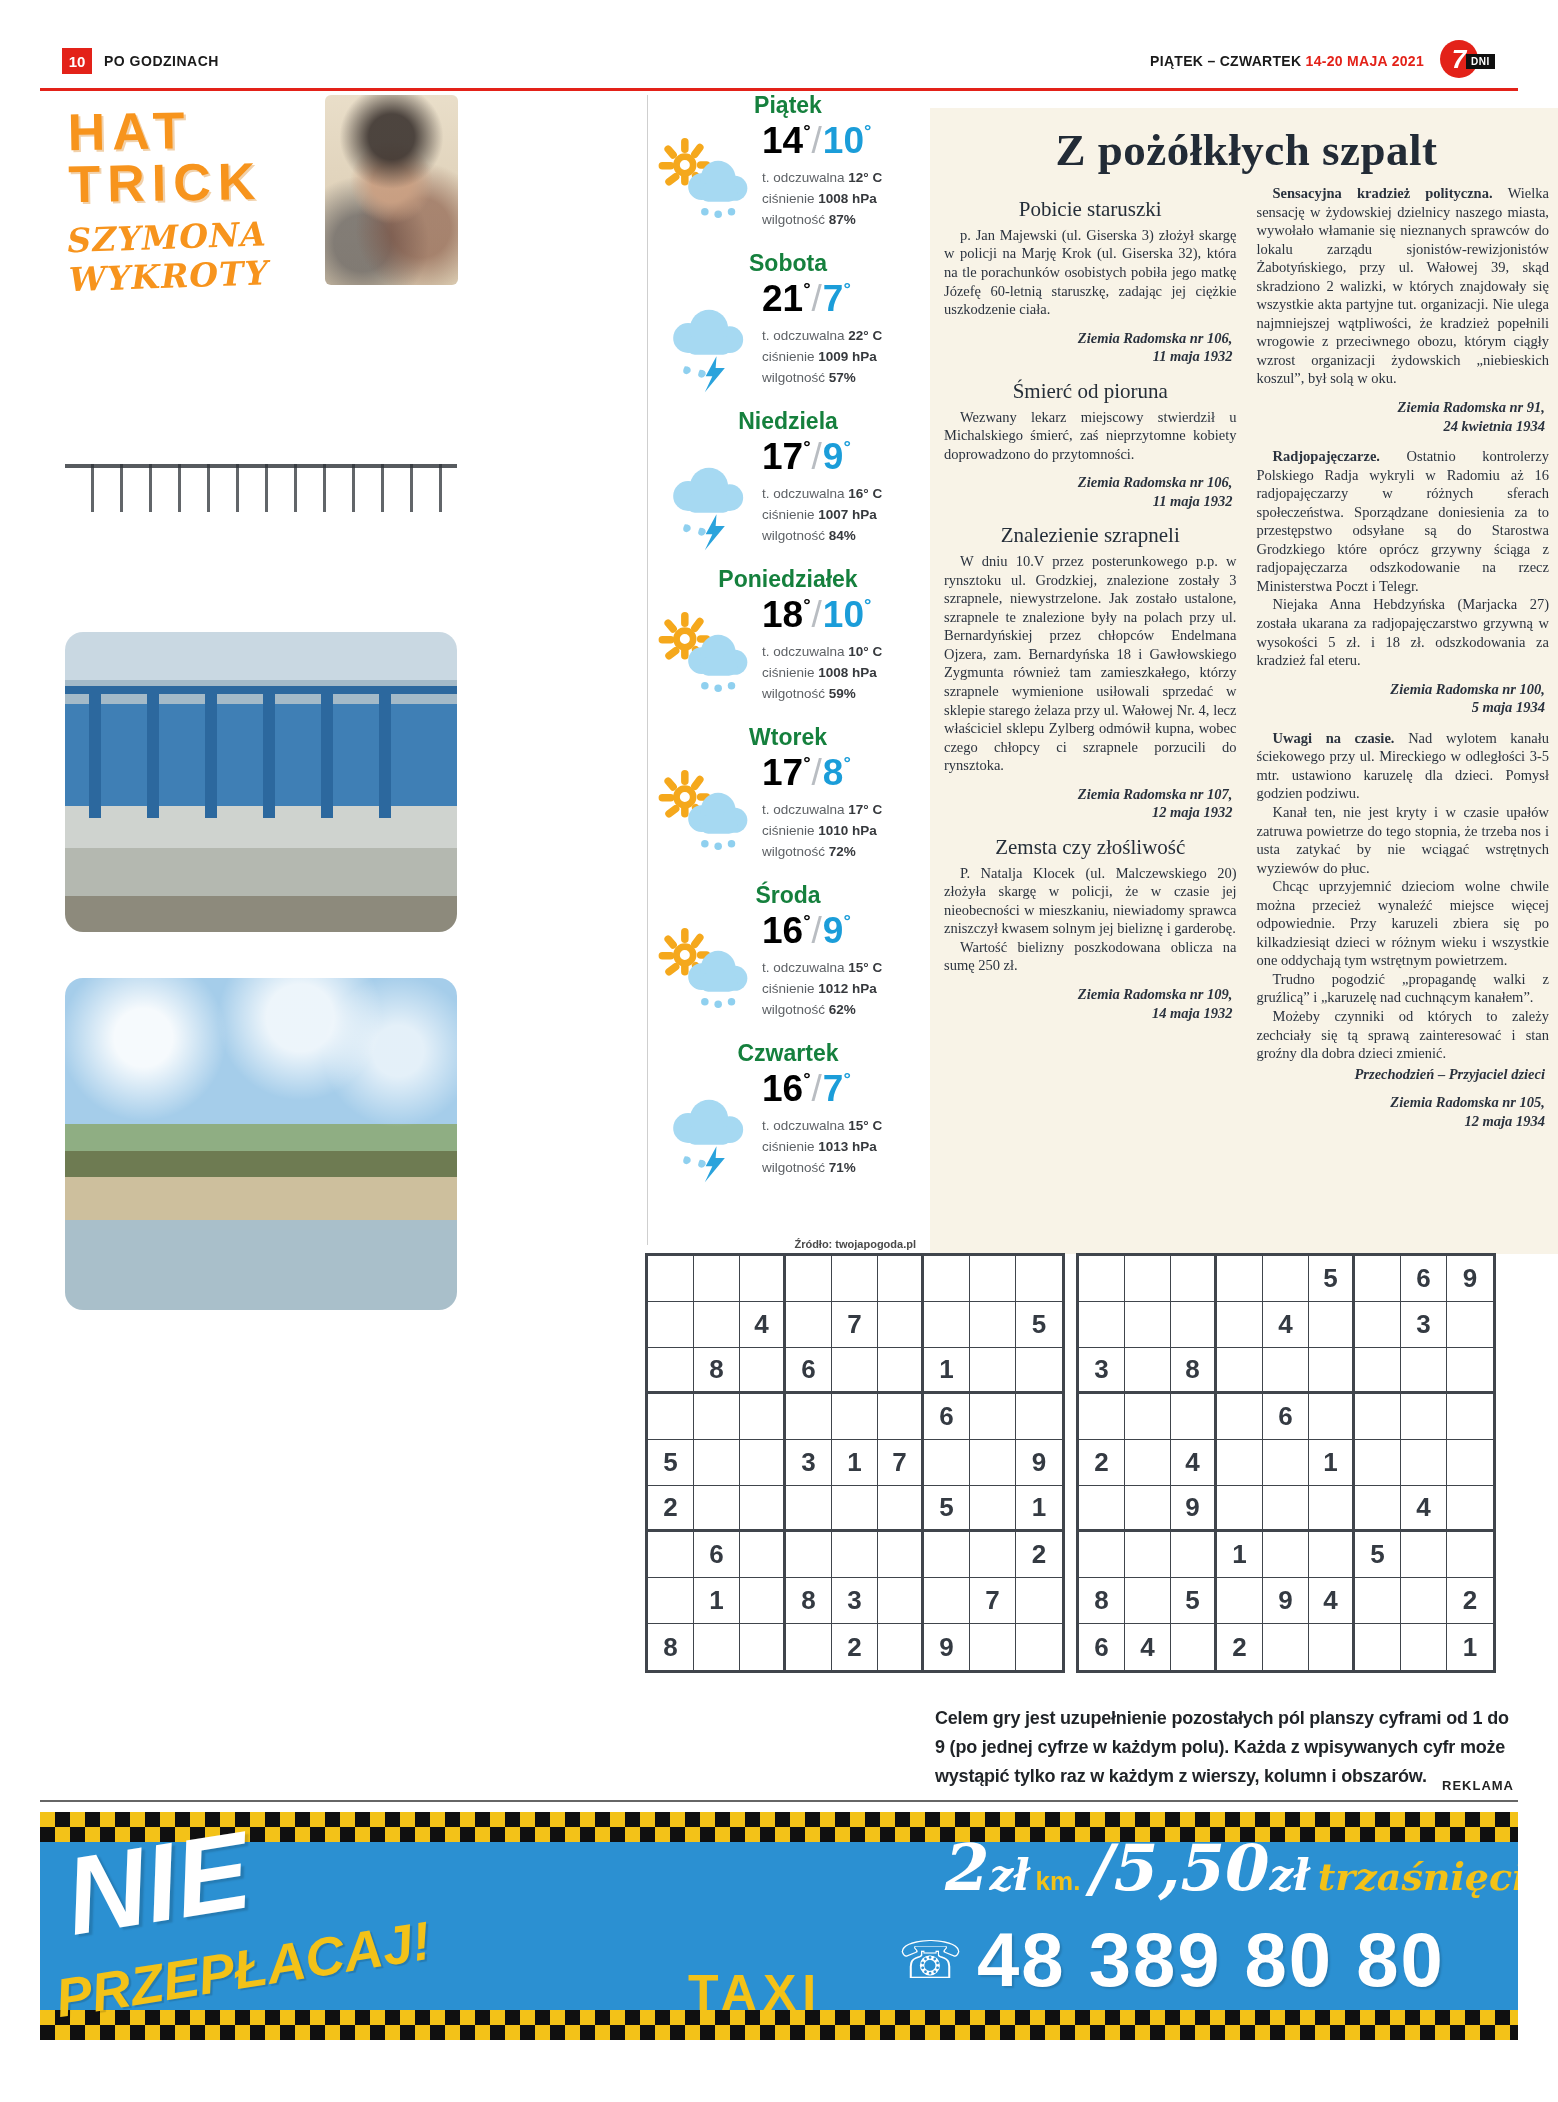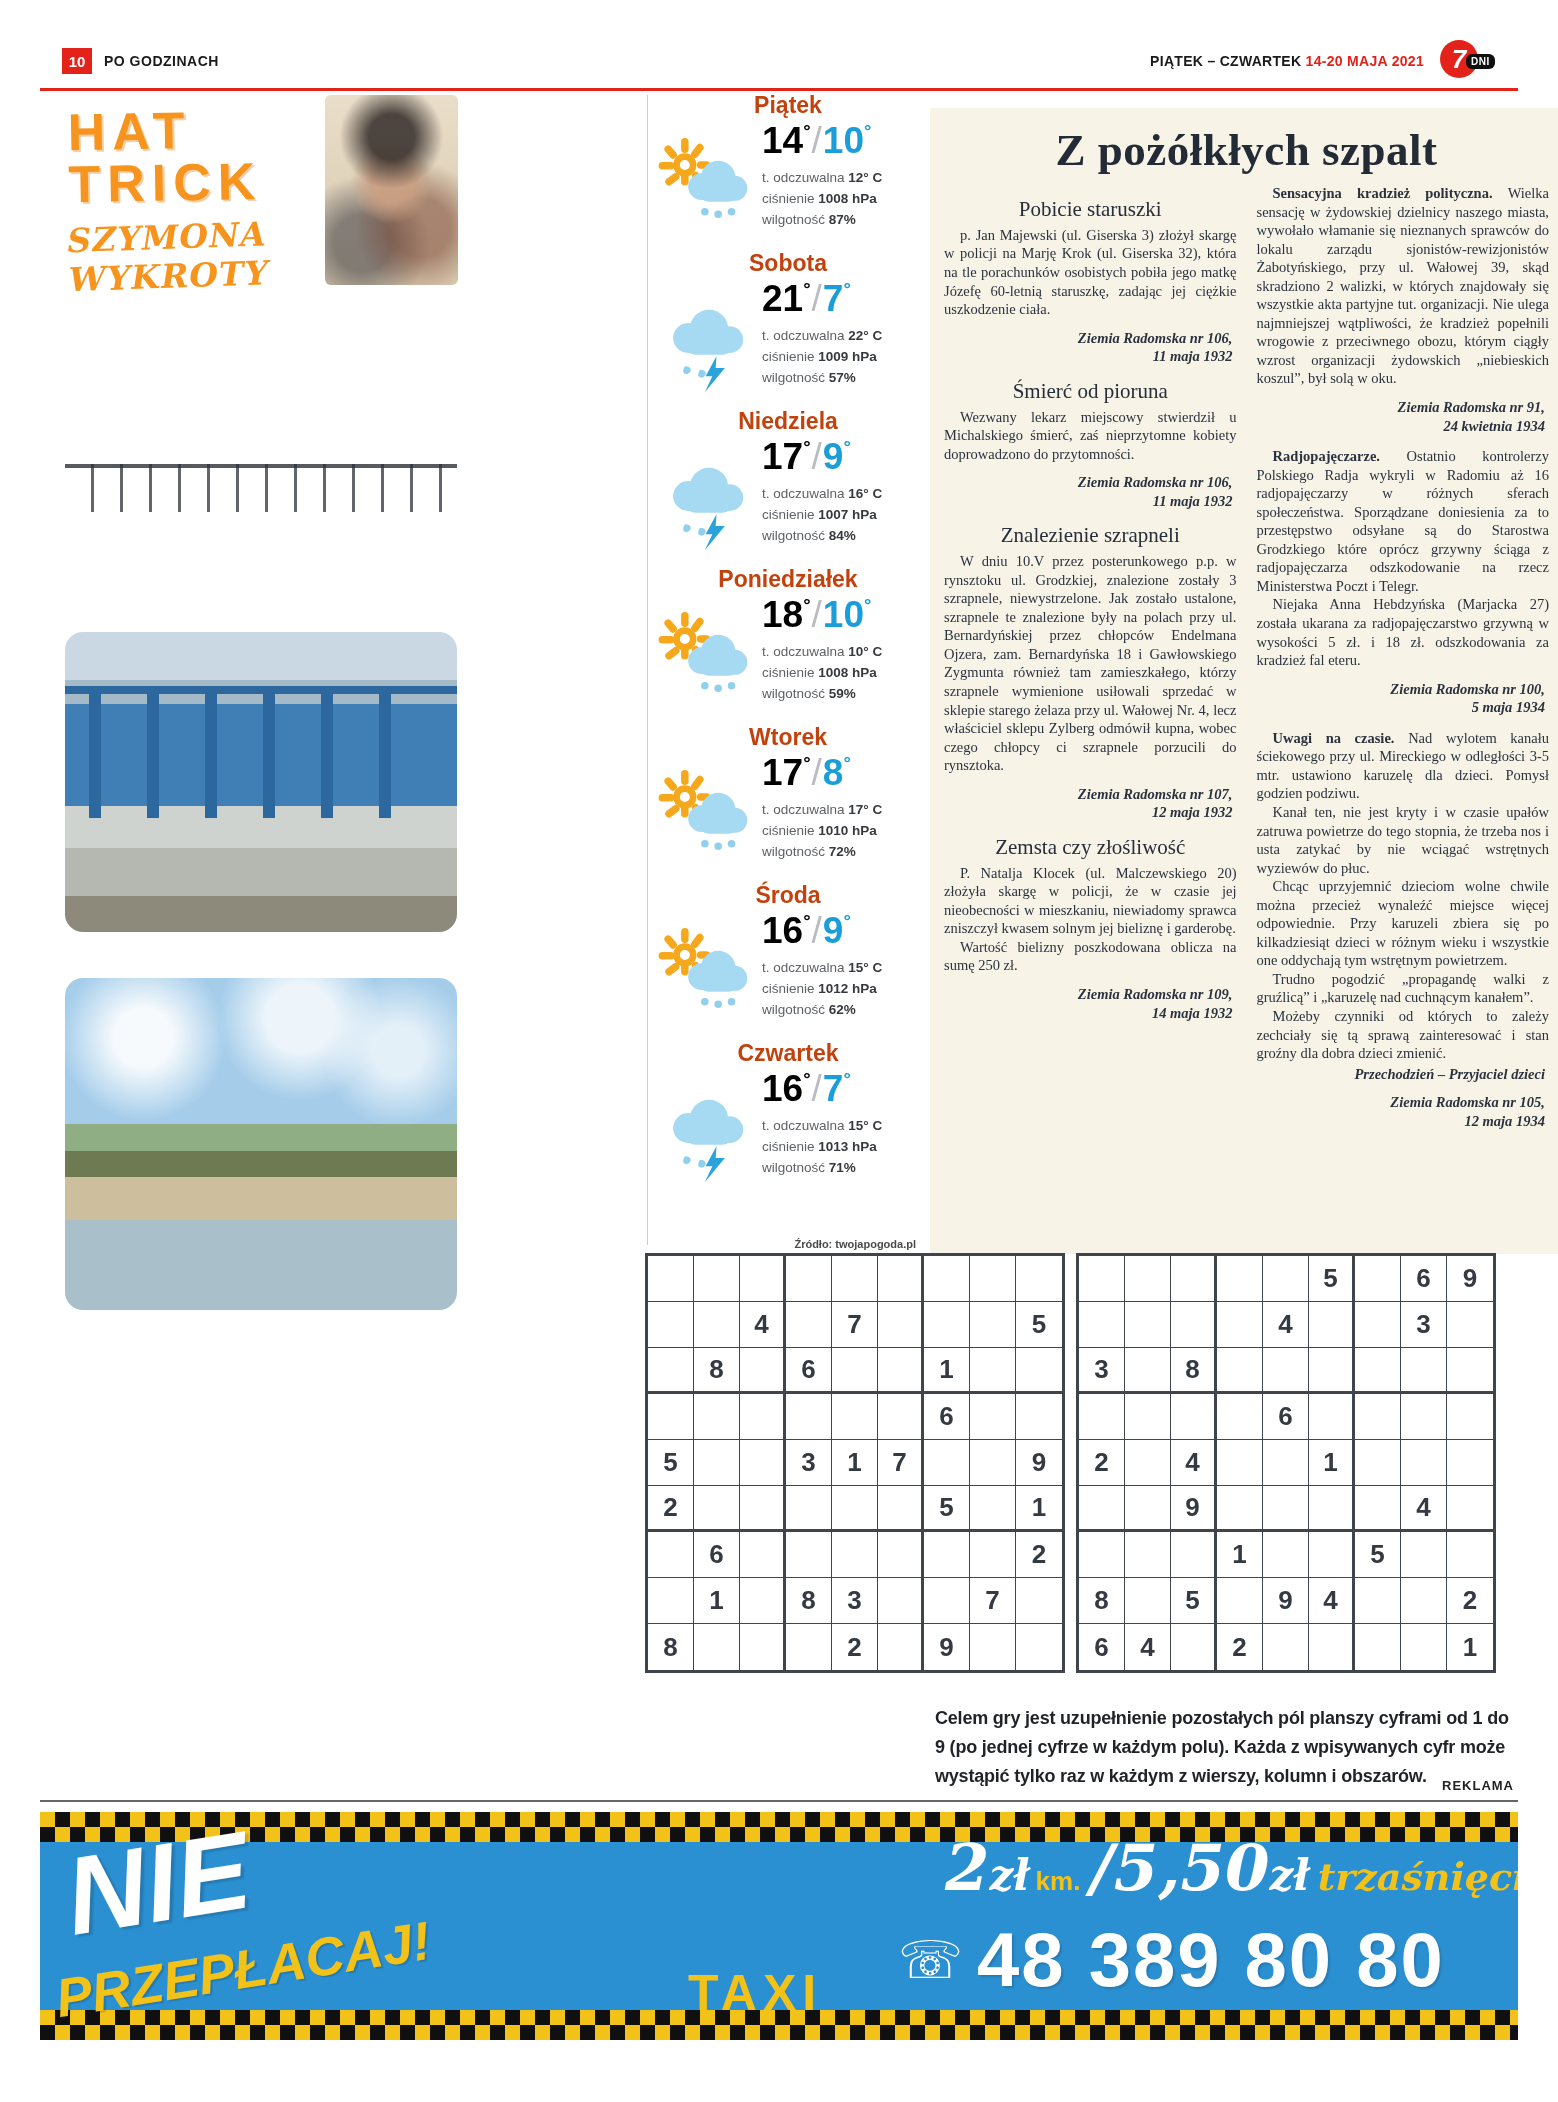--- a/index.html
+++ b/index.html
@@ -10,21 +10,21 @@
   .hdr{position:absolute;left:40px;top:44px;width:1478px;height:40px;}
   .pagenum{position:absolute;left:22px;top:4px;width:30px;height:26px;background:#e32219;color:#fff;
            font-weight:bold;font-size:15px;display:flex;align-items:center;justify-content:center;}
   .section{position:absolute;left:64px;top:9px;font-weight:bold;font-size:14px;letter-spacing:.5px;}
   .dates{position:absolute;right:94px;top:9px;font-weight:bold;font-size:14px;letter-spacing:.3px;}
   .dates .red{color:#e32219;}
   .logo{position:absolute;right:18px;top:-4px;width:60px;height:42px;}
   .logo-circ{position:absolute;left:0;top:0;width:38px;height:38px;border-radius:50%;background:#e32219;
              color:#fff;font-weight:bold;font-style:italic;font-size:26px;display:flex;align-items:center;justify-content:center;}
   .logo-dni{position:absolute;left:26px;top:14px;background:#101010;color:#fff;font-weight:bold;font-size:10px;
-            padding:2px 5px;border-radius:6px;letter-spacing:.5px;}
+            padding:2px 5px;border-radius:0;letter-spacing:.5px;}
   .hdr-rule{position:absolute;left:40px;top:88px;width:1478px;height:3px;background:#e32219;}
 
   
   .feat-title{position:absolute;left:68px;top:104px;width:260px;color:#f7941d;
               font-weight:bold;font-size:52px;letter-spacing:7px;line-height:1;
               text-shadow:2px 2px 0 rgba(216,124,14,.35);transform:rotate(-1deg);}
   .feat-sub{position:absolute;left:68px;top:216px;width:300px;color:#f7941d;font-style:italic;font-weight:bold;
             font-size:33px;letter-spacing:1px;transform:rotate(-2deg);
             font-family:"DejaVu Serif",serif;}
   .portrait{position:absolute;left:325px;top:95px;width:133px;height:190px;border-radius:6px;
@@ -52,21 +52,21 @@
           background:
             radial-gradient(circle at 20% 18%, rgba(255,255,255,.9) 0 7%, rgba(255,255,255,0) 20%),
             radial-gradient(circle at 60% 12%, rgba(255,255,255,.8) 0 9%, rgba(255,255,255,0) 22%),
             radial-gradient(circle at 85% 22%, rgba(255,255,255,.7) 0 6%, rgba(255,255,255,0) 18%),
             linear-gradient(#a5cdea 0 44%,#8fae83 44% 52%,#6e7b52 52% 60%,#cdbf9d 60% 73%,#a9bfca 73% 100%);}
 
   
   .wline{position:absolute;left:647px;top:95px;width:1px;height:1150px;background:#cfcfcf;}
   .weather{position:absolute;left:658px;top:92px;width:260px;}
   .wday{height:158px;}
-  .wname{text-align:center;color:#c2410c;font-weight:bold;font-size:23px;margin-bottom:2px;}
+  .wname{text-align:center;color:#15803d;font-weight:bold;font-size:23px;margin-bottom:2px;}
   .wrow{display:flex;align-items:flex-start;}
   .wicon{width:100px;flex:0 0 100px;padding-top:14px;}
   .wright{flex:1;padding-left:4px;}
   .wtemps{font-weight:bold;font-size:37px;line-height:1.1;margin-bottom:6px;}
   .wtemps .hi{color:#000000;margin-top:36px;}
   .wtemps .sl{color:#b9bdc2;padding:0 1px;font-weight:normal;}
   .wtemps .lo{color:#1b9dd9;}
   .wtemps .dg{font-size:50%;vertical-align:top;font-style:normal;}
   .wdet{font-size:13.5px;color:#5e6266;line-height:1.55;}
   .wdet b{color:#36393d;}

